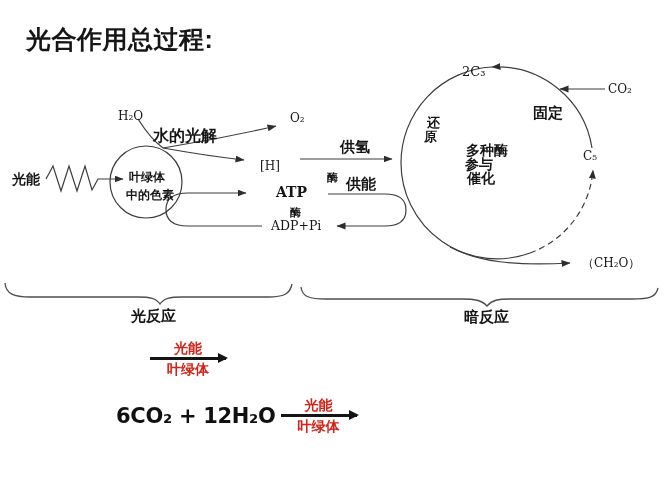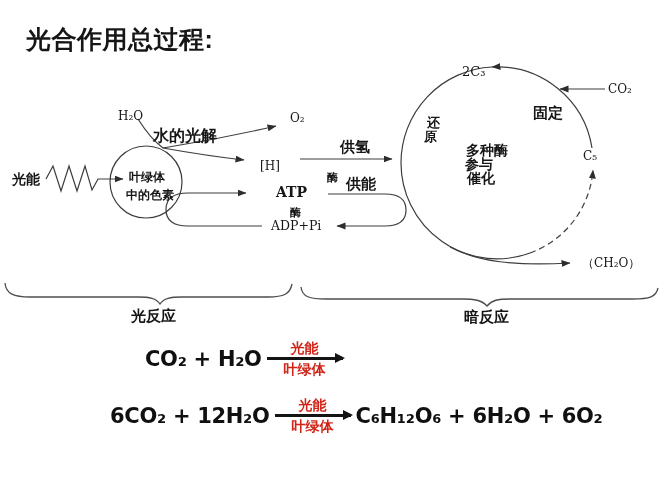--- a/index.html
+++ b/index.html
@@ -104,31 +104,29 @@
     <text class="cjk-b" x="466" y="155" font-size="14">多种酶</text>
     <text class="cjk-b" x="465" y="169" font-size="14">参与</text>
     <text class="cjk-b" x="467" y="183" font-size="14">催化</text>
     <text class="srf" x="583" y="160" font-size="12">C₅</text>
     <text class="srf" x="582" y="267" font-size="12">（CH₂O）</text>
     <text class="cjk-b" x="131" y="321" font-size="15">光反应</text>
     <text class="cjk-b" x="464" y="322" font-size="15">暗反应</text>
   </svg>
 
   <div class="eq" style="left:145px;top:340px;">
-    <span>CO₂ + H₂O</span>
     <span class="rxn">
       <span class="rxn-above">光能</span>
       <span class="rxn-line"></span>
       <span class="rxn-below">叶绿体</span>
     </span>
   </div>
 
-  <div class="eq" style="left:110px;top:397px;">
+  <div class="eq" style="left:116px;top:397px;">
     <span>6CO₂ + 12H₂O</span>
     <span class="rxn">
       <span class="rxn-above">光能</span>
       <span class="rxn-line"></span>
       <span class="rxn-below">叶绿体</span>
     </span>
-    <span>C₆H₁₂O₆ + 6H₂O + 6O₂</span>
   </div>
 
 </div>
 
 </body></html>

